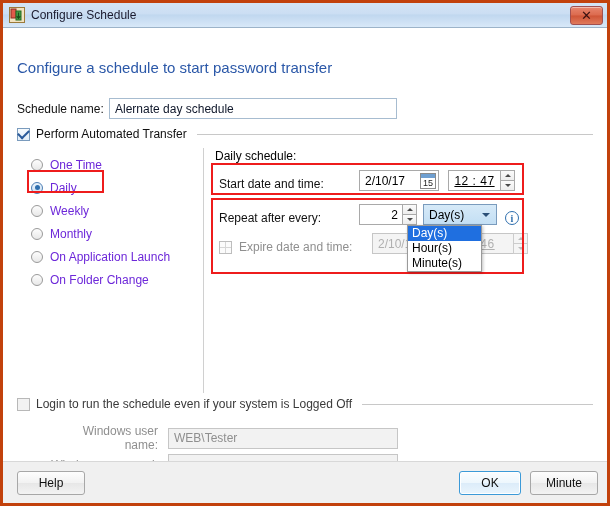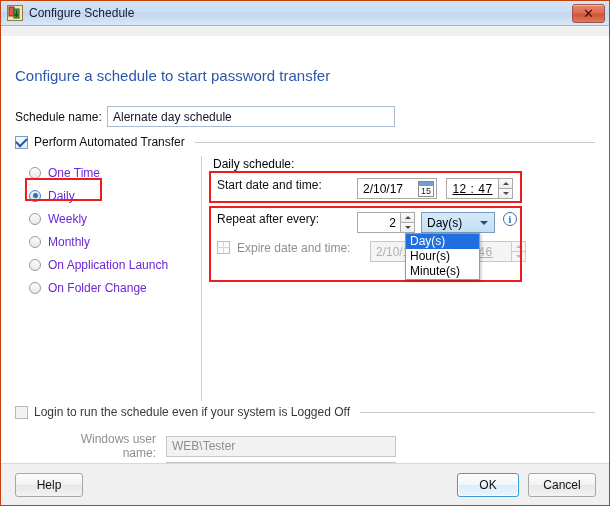--- a/index.html
+++ b/index.html
@@ -14,25 +14,24 @@
     color: #000;
     overflow: hidden;
     position: relative;
   }
 
   
   .window {
     position: absolute;
     left: 0; top: 0;
     width: 610px; height: 506px;
-    border: 1px solid #c2410c;
+    border: 3px solid #c2410c;
     background: #f0f0f0;
     display: flex;
     flex-direction: column;
-    gap: 10px;
   }
 
   
   .titlebar {
     height: 25px;
     background: linear-gradient(to bottom, #d4e4f5 0%, #cbdef3 45%, #c0d7ef 50%, #d8e8f8 100%);
     border-bottom: 1px solid #9cb3c9;
     display: flex;
     align-items: center;
     padding: 0 2px 0 6px;
@@ -204,21 +203,21 @@
     background: transparent;
     pointer-events: none;
   }
   #redbox-daily  { left: 24px;  top: 142px; width: 77px;  height: 23px; }
   #redbox-start  { left: 208px; top: 135px; width: 313px; height: 32px; }
   #redbox-repeat { left: 208px; top: 170px; width: 313px; height: 76px; }
 
   .field-row {
     position: absolute;
     display: flex;
-    align-items: flex-start;
+    align-items: flex-end;
   }
   #row-start  { left: 216px; top: 142px; }
   #row-repeat { left: 216px; top: 176px; }
   #row-expire { left: 216px; top: 205px; }
 
   .rlabel { width: 140px; font-size: 12px; color: #101010; }
   .rlabel.dim { color: #8f8f8f; }
 
   .datebox {
     width: 80px; height: 21px;
@@ -569,17 +568,17 @@
     </div>
 
     <div id="row-password">
       <span class="login-label">Windows password:</span>
       <span class="login-input"></span>
     </div>
 
     <div class="footer">
       <div class="btn" id="btn-help">Help</div>
       <div class="btn" id="btn-ok">OK</div>
-      <div class="btn" id="btn-cancel">Cancel</div>
+      <div class="btn" id="btn-cancel">Minute</div>
     </div>
 
   </div>
 </div>
 
 </body></html>

